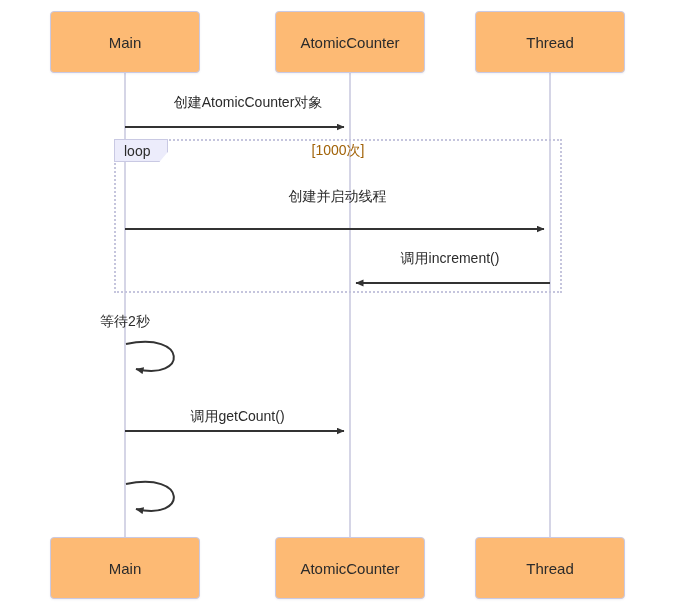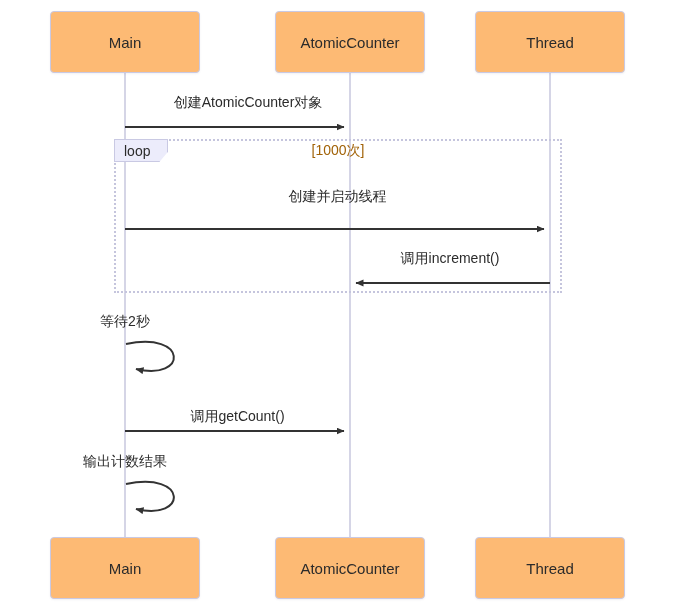--- a/index.html
+++ b/index.html
@@ -116,21 +116,20 @@
     <path d="M 126 344 C 188 331, 188 381, 136 369" fill="none" stroke="#333333" stroke-width="2" marker-end="url(#ah)"></path>
     <line x1="125" y1="431" x2="344" y2="431" stroke="#333333" stroke-width="2" marker-end="url(#ah)"></line>
     <path d="M 126 484 C 188 471, 188 521, 136 509" fill="none" stroke="#333333" stroke-width="2" marker-end="url(#ah)"></path>
   </svg>
 
   <div class="msg-label" style="left:125px; top:94px;  width:182px;padding-left:32px;">创建AtomicCounter对象</div>
   <div class="msg-label" style="left:125px; top:188px; width:425px;">创建并启动线程</div>
   <div class="msg-label" style="left:350px; top:250px; width:200px;">调用increment()</div>
   <div class="msg-label" style="left:45px;  top:313px; width:160px;">等待2秒</div>
   <div class="msg-label" style="left:125px; top:398px; width:225px;margin-top:10px;">调用getCount()</div>
-  <div class="msg-label" style="left:45px;  top:453px; width:160px;">输出计数结果</div>
 
   <div class="actor" style="left:50px;  top:11px;">
     <span>Main</span>
   </div>
   <div class="actor" style="left:275px; top:11px;">
     <span>AtomicCounter</span>
   </div>
   <div class="actor" style="left:475px; top:11px;">
     <span>Thread</span>
   </div>

